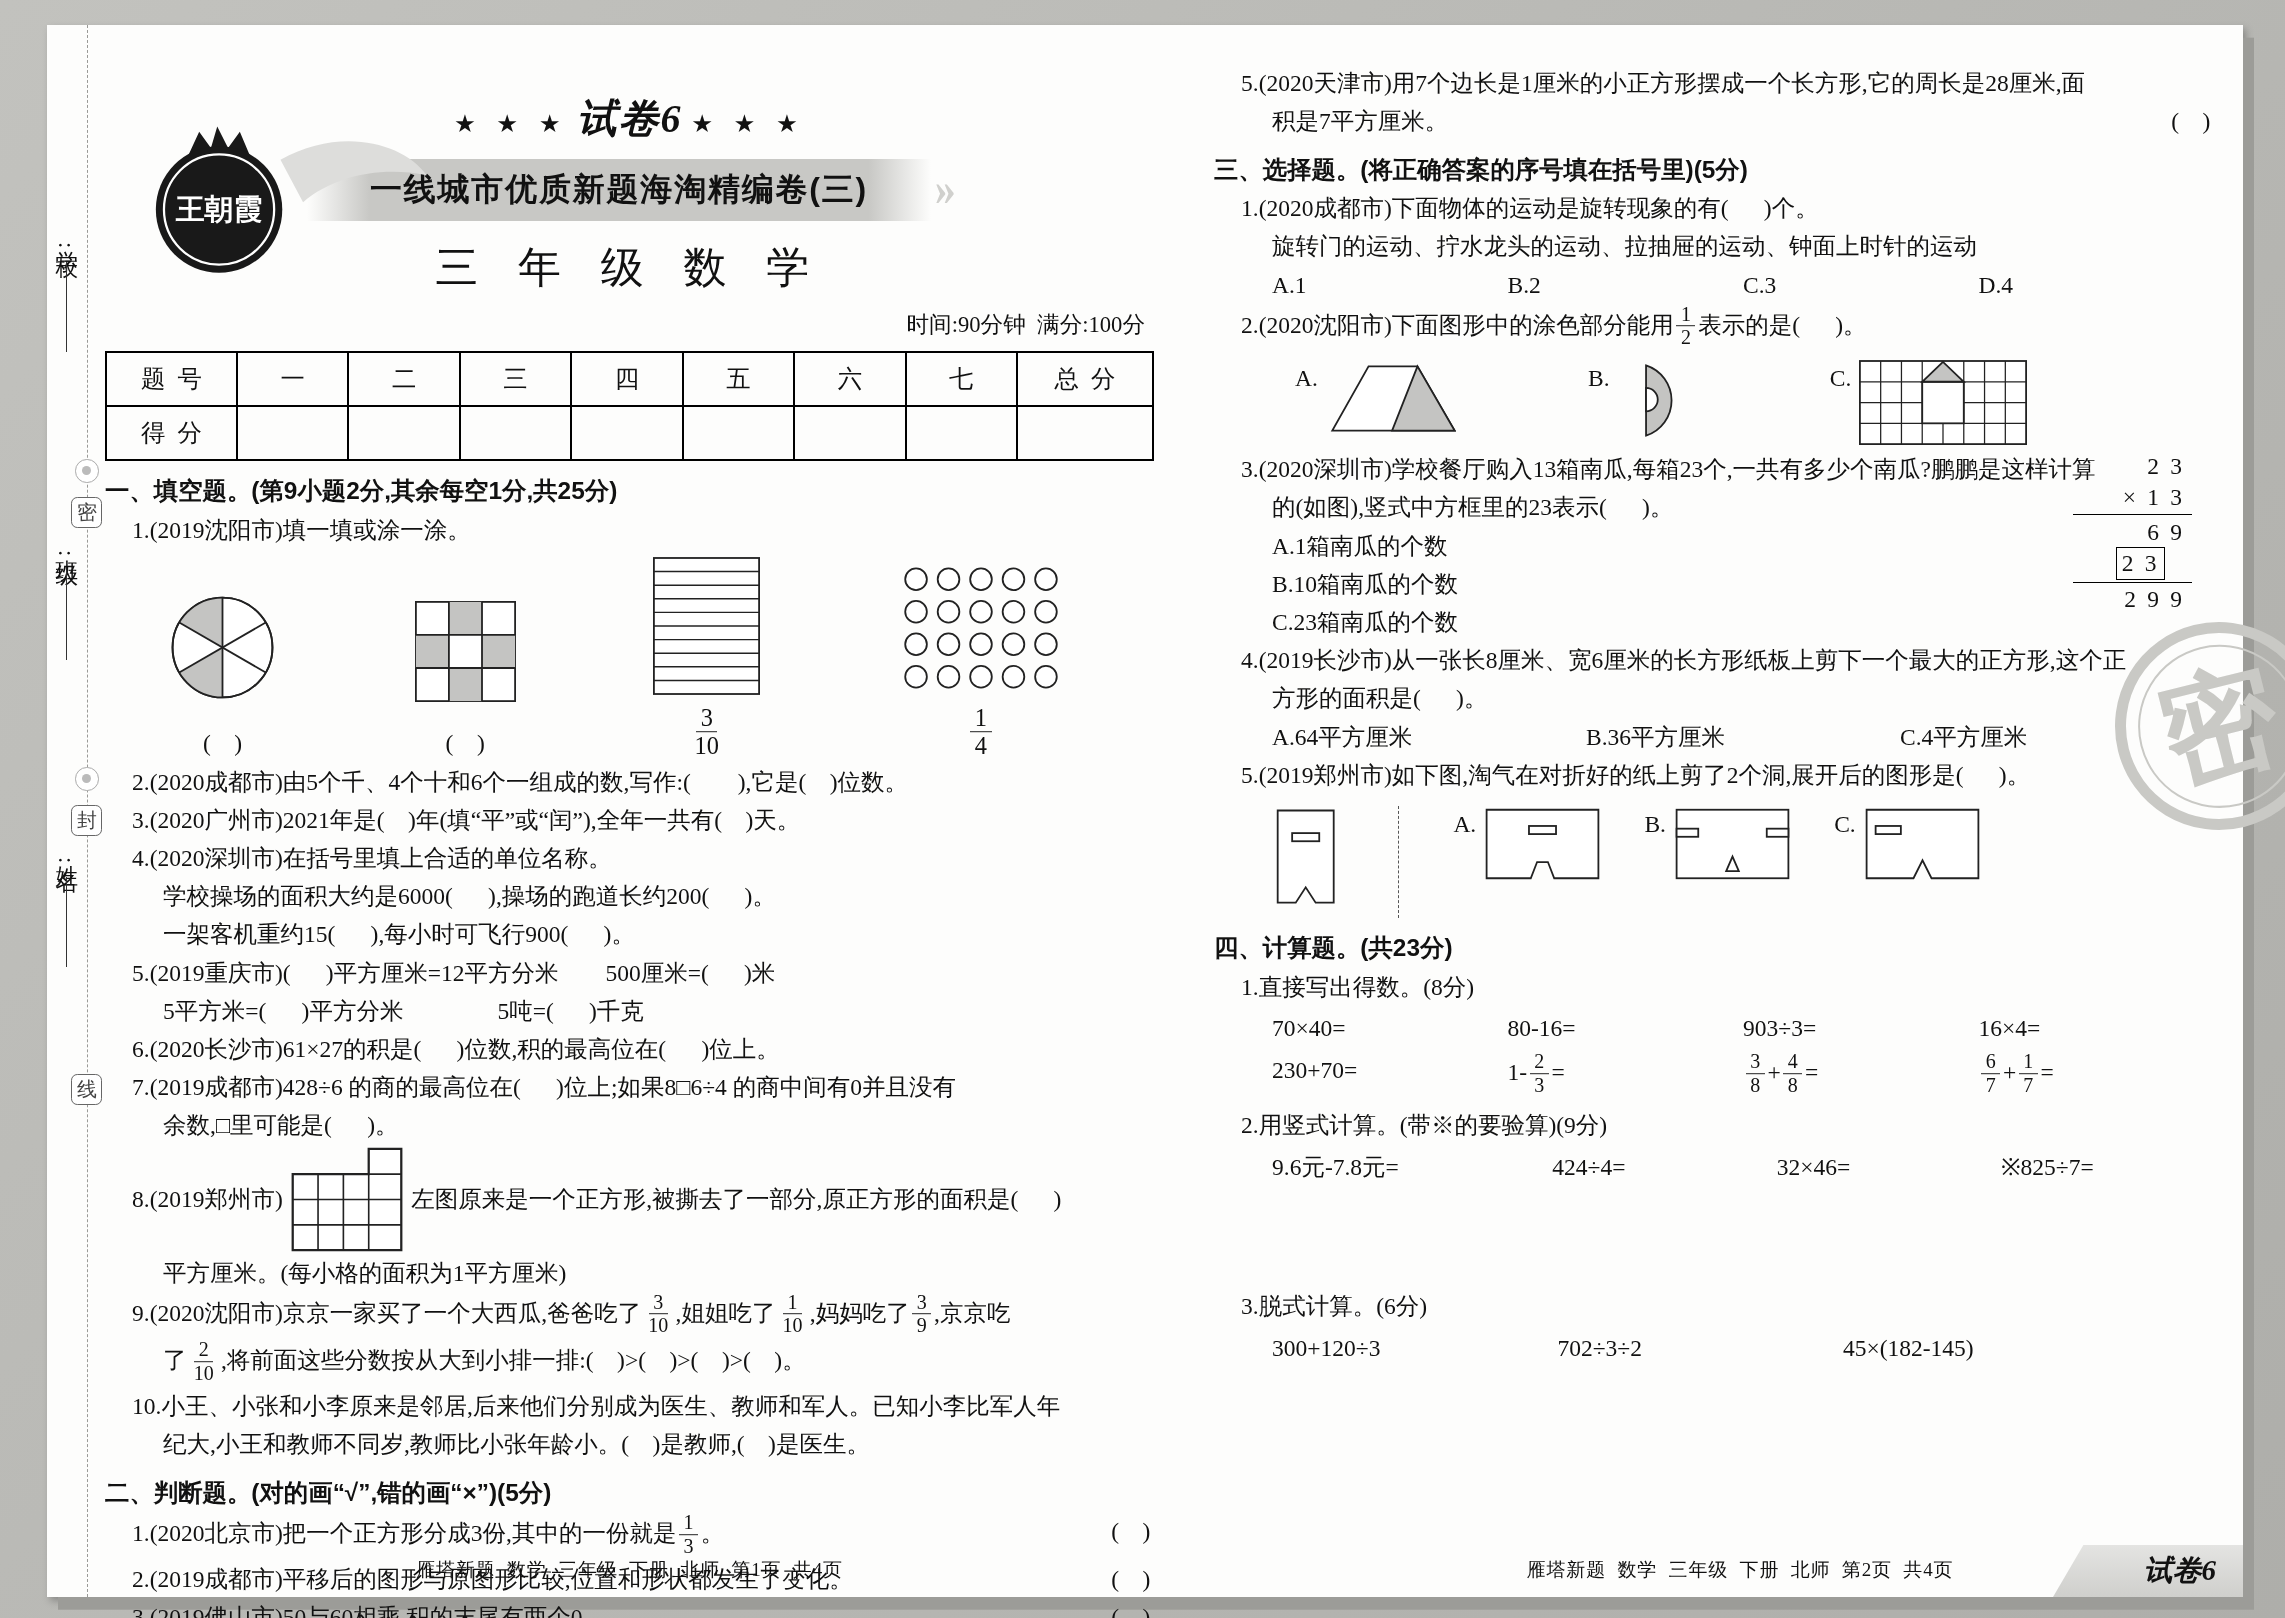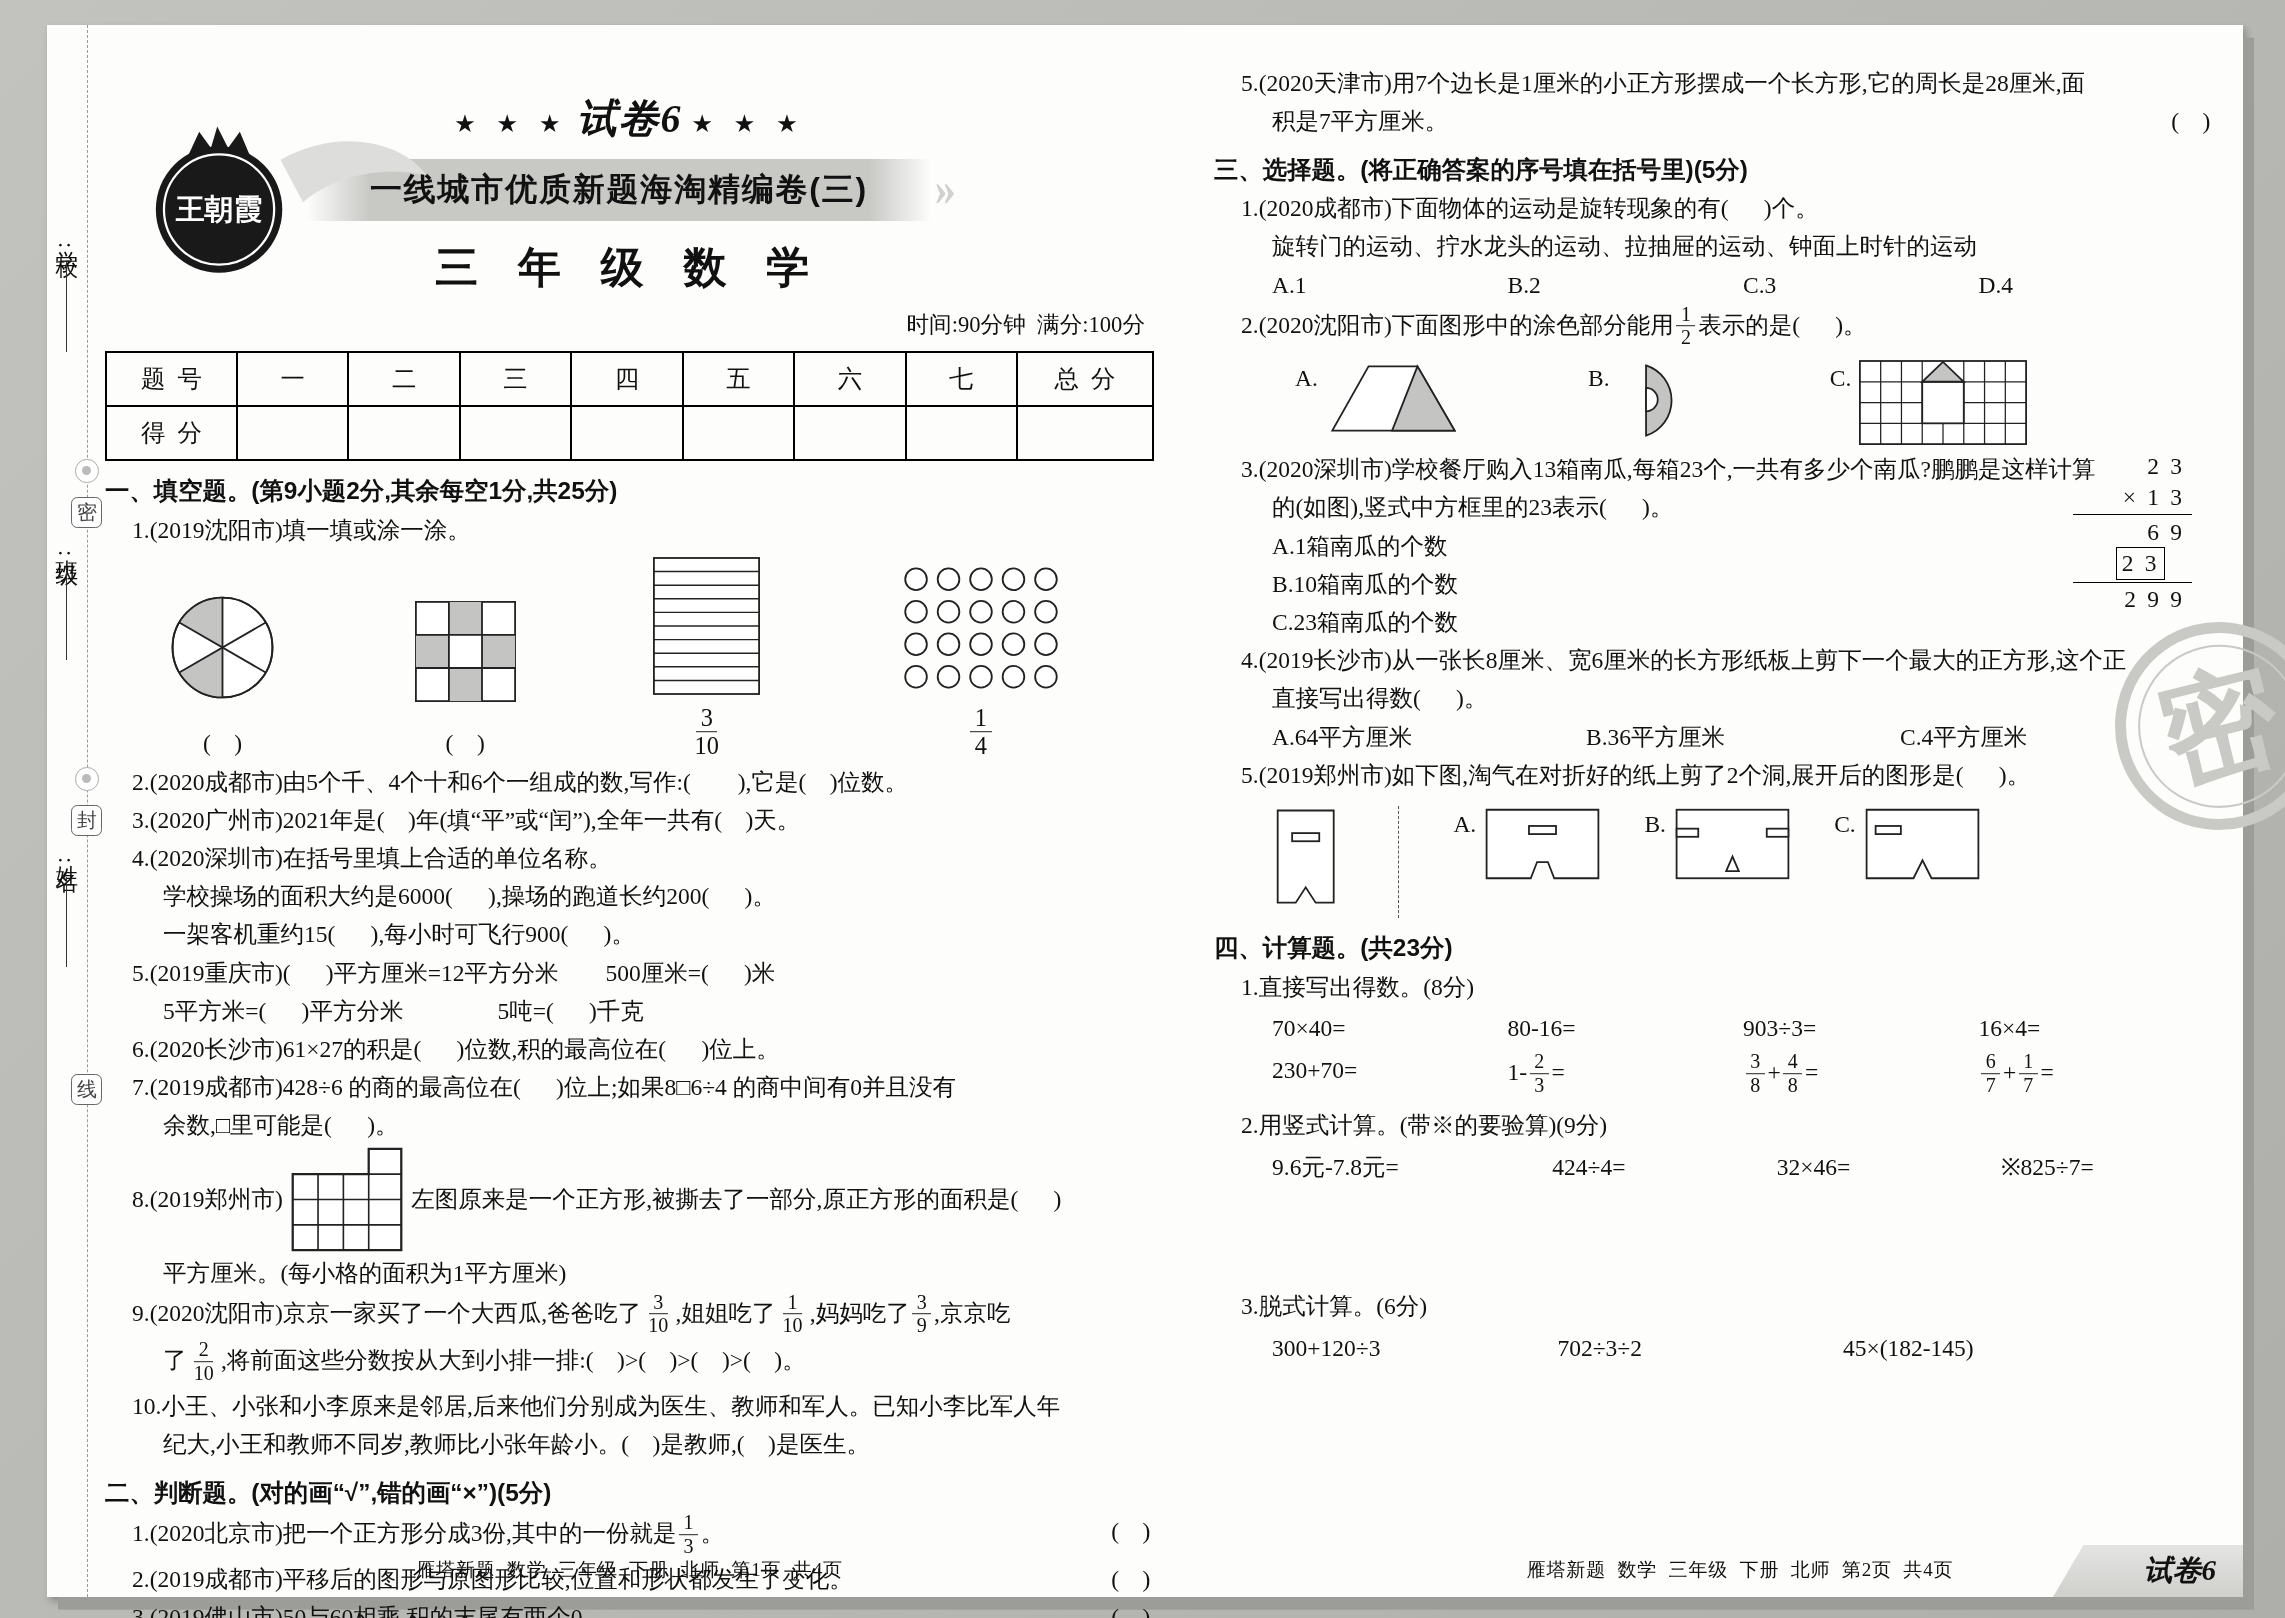--- a/index.html
+++ b/index.html
@@ -30,21 +30,21 @@
   .judge{display:flex;justify-content:space-between;padding-right:3.6px}
   
   .hdr{position:relative}
   .badge{position:absolute;left:40px;top:31px}
   .stars-line{margin-top:45px;text-align:center;font-size:24.4px;letter-spacing:7.2px}
   .exam-no{font-size:40px;font-weight:bold;font-style:italic;margin:0 9px;letter-spacing:1.8px}
   .banner-row{margin-top:7.2px;display:flex;justify-content:center;align-items:center}
   .banner{background:linear-gradient(90deg,rgba(200,200,197,0),#c8c8c5 10%,#c8c8c5 90%,rgba(200,200,197,0));
           padding:6.3px 63px;font-weight:bold;font-size:32px;font-family:"Liberation Sans",sans-serif;letter-spacing:1.8px}
   .chev{color:#d0d0cd;font-size:42px;font-weight:bold;margin-left:3.6px;letter-spacing:-3.6px;transform:scaleY(1.15)}
-  .main-title{margin-top:12.7px;text-align:center;font-size:43px;font-weight:bold;letter-spacing:14.5px}
+  .main-title{margin-top:12.7px;text-align:center;font-size:43px;font-weight:normal;letter-spacing:14.5px}
   .meta{margin-top:5.4px;text-align:right;font-size:22.6px;padding-right:9px;white-space:pre-wrap}
   table.score{margin-top:9px;width:100%;border-collapse:collapse;table-layout:fixed}
   table.score td{border:2.3px solid #000;height:54px;text-align:center;font-size:24.4px;white-space:pre-wrap}
   
   .figrow{display:flex;align-items:flex-end;justify-content:space-between;margin:9px 0 1.8px 63px;width:896px}
   .figitem{display:flex;flex-direction:column;align-items:center}
   .figcap{margin-top:11px;min-height:49px;display:flex;align-items:flex-end;white-space:pre-wrap}
   .q8row{display:flex;align-items:center;gap:7.2px}
   .figrow2{display:flex;align-items:flex-start;margin:9px 0 5.4px 81px;gap:127px}
   .figrow3{display:flex;align-items:flex-start;margin:12.7px 0 5.4px 58px;gap:42px}
@@ -355,21 +355,21 @@
         <div class="mr">× 1 3</div>
         <div class="mline"></div>
         <div class="mr">6 9</div>
         <div class="mr"><span class="mbox">2 3</span></div>
         <div class="mline"></div>
         <div class="mr">2 9 9</div>
       </div>
     </div>
 
     <div class="line q">4.(2019长沙市)从一张长8厘米、宽6厘米的长方形纸板上剪下一个最大的正方形,这个正</div>
-    <div class="line qc">直接写出得数(      )。</div>
+    <div class="line qc">方形的面积是(      )。</div>
     <div class="optrow3">
       <span class="cell">A.64平方厘米</span>
       <span class="cell">B.36平方厘米</span>
       <span class="cell">C.4平方厘米</span>
     </div>
 
     <div class="line q">5.(2019郑州市)如下图,淘气在对折好的纸上剪了2个洞,展开后的图形是(      )。</div>
     <div class="figrow3">
       <svg width="71" height="103" viewBox="0 0 78 114">
         <path d="M6,5 H68 V107 H48 L37,90 L26,107 H6 Z" fill="#ffffff" stroke="#222" stroke-width="2"></path>

